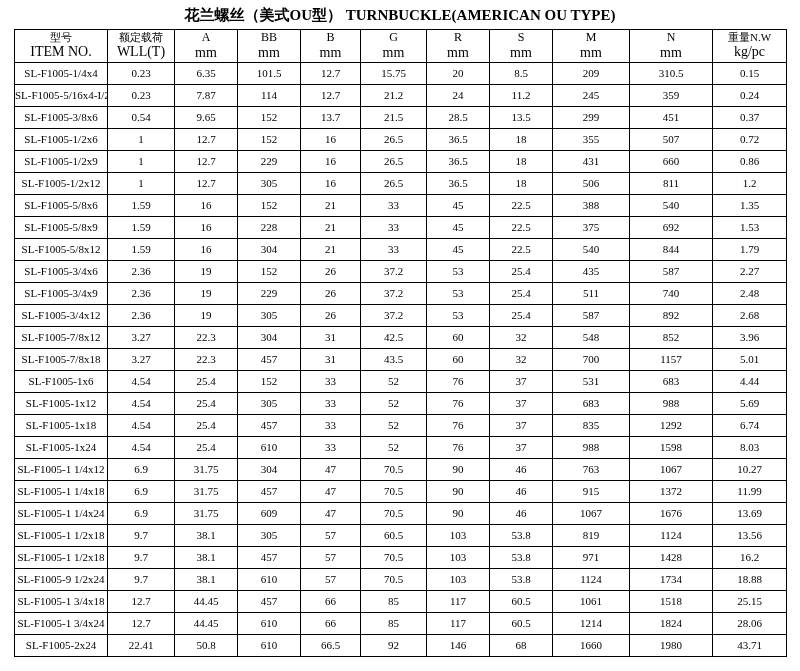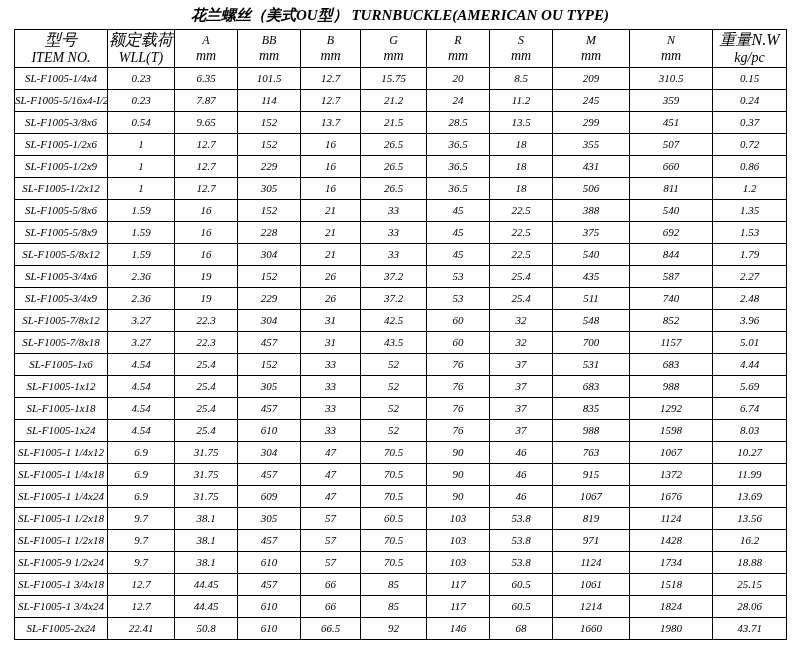--- a/index.html
+++ b/index.html
@@ -12,21 +12,20 @@
     height: 671px;
     font-family: "Liberation Serif", "DejaVu Serif", serif;
     color: #000000;
     overflow: hidden;
   }
   .page {
     width: 800px;
     height: 640px;
     box-sizing: border-box;
     padding: 4px 14px 0 14px;
-    font-style: italic;
   }
   .doc-title {
     text-align: center;
     font-size: 15px;
     font-weight: bold;
     letter-spacing: 0px;
     padding: 2px 0 4px 0;
     white-space: nowrap;
   }
   table.spec {
@@ -43,21 +42,21 @@
     line-height: 1.05;
     font-weight: normal;
     overflow: hidden;
     white-space: nowrap;
   }
   thead td {
     height: 34px;
     vertical-align: middle;
   }
   .hdr-main {
-    font-size: 16px;
+    font-size: 11px;
     display: block;
     line-height: 1.25;
   }
   .hdr-sub {
     font-size: 14px;
     display: block;
     line-height: 1.2;
   }
   .hdr-letter {
     font-size: 12px;
@@ -288,20 +287,33 @@
           <td>229</td>
           <td>26</td>
           <td>37.2</td>
           <td>53</td>
           <td>25.4</td>
           <td>511</td>
           <td>740</td>
           <td>2.48</td>
         </tr>
         <tr>
+          <td class="item">SL-F1005-3/4x12</td>
+          <td>2.36</td>
+          <td>19</td>
+          <td>305</td>
+          <td>26</td>
+          <td>37.2</td>
+          <td>53</td>
+          <td>25.4</td>
+          <td>587</td>
+          <td>892</td>
+          <td>2.68</td>
+        </tr>
+        <tr>
           <td class="item">SL-F1005-7/8x12</td>
           <td>3.27</td>
           <td>22.3</td>
           <td>304</td>
           <td>31</td>
           <td>42.5</td>
           <td>60</td>
           <td>32</td>
           <td>548</td>
           <td>852</td>

